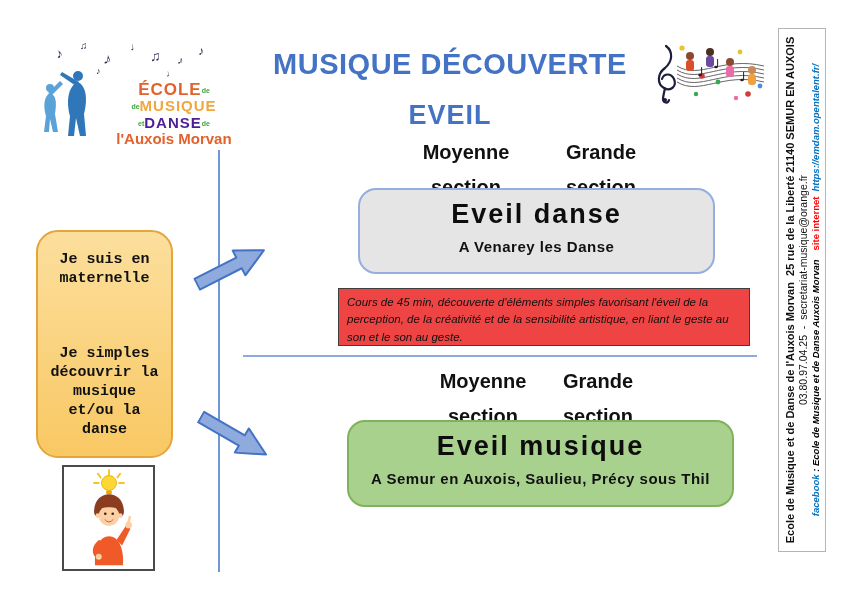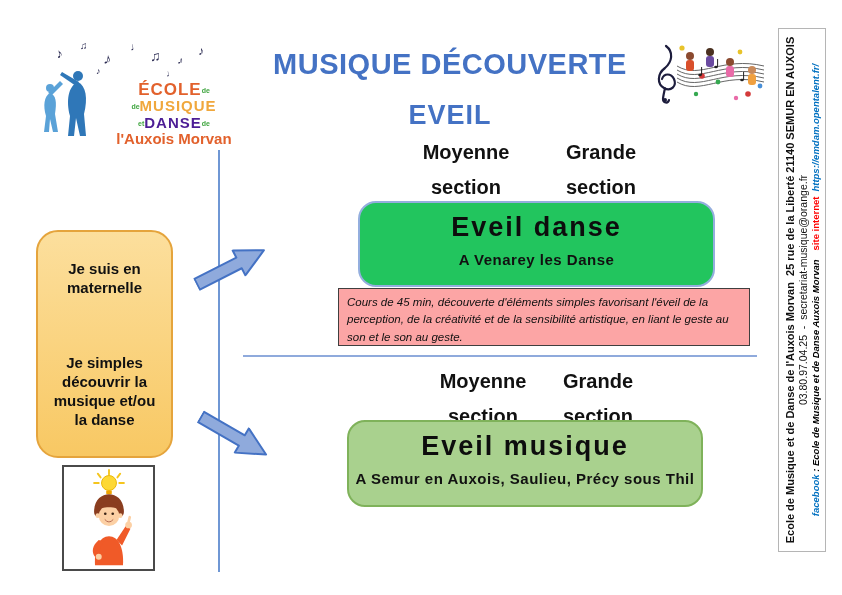--- a/index.html
+++ b/index.html
@@ -40,45 +40,45 @@
   .sb3 .fbv{color:#000;font-style:italic;}
   .sb3 .site-label{color:#ff0000;margin-left:9px;}
   .sb3 .site-url{color:#0070c0;font-style:italic;margin-left:5px;}
 
   
   .prompt{position:absolute;left:36px;top:230px;width:137px;height:228px;
           background:linear-gradient(#fcdf9d,#f8c863);border:2px solid #e5a43c;
           border-radius:22px;box-sizing:border-box;
           display:flex;flex-direction:column;align-items:center;justify-content:center;
           text-align:center;font-weight:bold;font-size:15px;line-height:19px;}
-  .prompt p{margin:16px;width:112px;}
+  .prompt p{margin:16px;width:112px;font-family:Liberation Mono, monospace;}
   .prompt p + p{margin-top:40px;}
 
   
   .arrow{position:absolute;}
   .vline{position:absolute;left:218px;top:150px;width:2px;height:422px;background:#6f97d4;}
   .hline{position:absolute;left:243px;top:355px;width:514px;height:2px;background:#8faadc;}
 
   
   .hdr{position:absolute;width:112px;text-align:center;font-weight:bold;font-size:20px;}
   .hdr div + div{margin-top:12px;}
 
   
   .card{position:absolute;border-radius:18px;box-sizing:border-box;text-align:center;}
-  .card-danse{left:358px;top:201px;width:357px;height:86px;
-              background:#22c55e;border:2px solid #94aede;}
-  .card-musique{left:347px;top:420px;width:356px;height:87px;
+  .card-danse{left:358px;top:188px;width:357px;height:86px;
+              background:#e5e5e5;border:2px solid #94aede;}
+  .card-musique{left:347px;top:420px;width:387px;height:87px;
                 background:#a9d18e;border:2px solid #7fb25a;}
   .card-title{font-size:27px;font-weight:800;letter-spacing:2px;color:#0d0d0d;margin-top:9px;}
   .card-sub{font-size:15px;font-weight:bold;letter-spacing:.5px;margin-top:8px;}
 
   
   .desc{position:absolute;left:338px;width:412px;border:1px solid #3f3f3f;
         box-sizing:border-box;padding:5px 8px;font-style:italic;font-size:11.5px;
-        line-height:1.5;text-align:left;background:#fca5a5;}
+        line-height:1.5;text-align:left;background:#ef4444;}
   .desc1{top:288px;height:58px;}
   .desc2{top:517px;height:61px;}
 
   
   .boy-frame{position:absolute;left:62px;top:465px;width:93px;height:106px;
              border:2px solid #4a4a4a;background:#fff;box-sizing:border-box;
              display:flex;align-items:center;justify-content:center;}
 </style>
 </head>
 <body>

